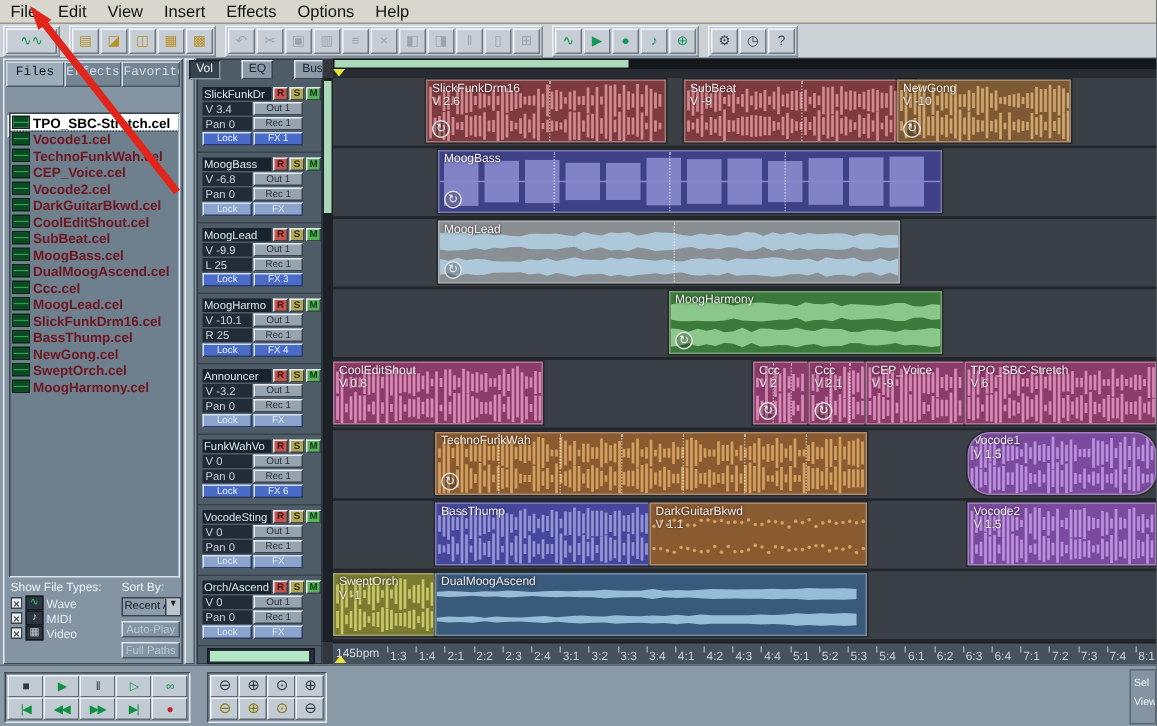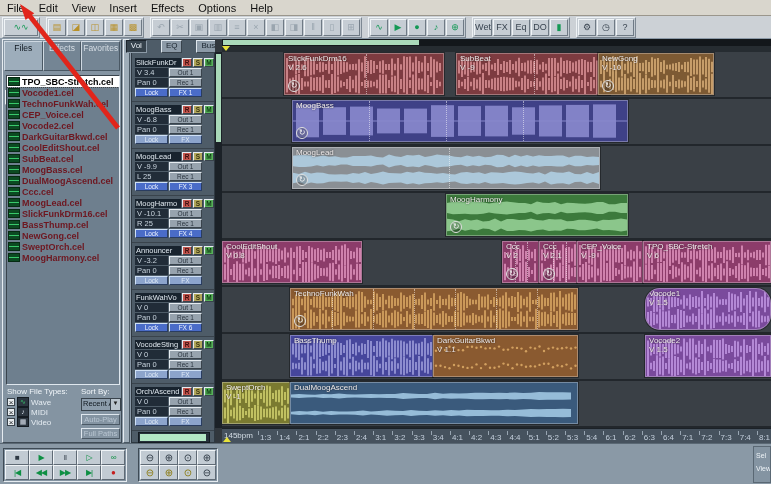--- a/index.html
+++ b/index.html
@@ -14,21 +14,21 @@
   .tgroup{display:flex;gap:1px;background:#c3cad1;border:1px solid;
           border-color:#eef2f5 #7d8893 #7d8893 #eef2f5;padding:1px;}
   .tbtn{width:18px;height:17px;padding:0;font-size:9px;line-height:15px;text-align:center;
         background:#c6cdd4;border:1px solid;border-color:#f0f4f7 #6f7a85 #6f7a85 #f0f4f7;color:#394450;}
   .tbtn.wide{width:34px;}
   .tbtn.dis .tglyph{color:#9aa5af !important;}
   .tglyph{pointer-events:none;font-size:9px;}
   
   #files-panel{position:absolute;left:2px;top:39px;width:120px;height:404px;background:#8494a2;
                border:1px solid;border-color:#e6ecf1 #3e4a55 #3e4a55 #e6ecf1;box-sizing:border-box;}
-  #file-tabs{display:flex;height:30px;margin:1px 1px 16px;}
+  #file-tabs{display:flex;height:17px;margin:1px 1px 16px;font-family:Liberation Mono, monospace;}
   .ftab{flex:1;font-size:8.5px;text-align:center;line-height:12px;background:#748594;color:#d5dde4;
         border:1px solid;border-color:#cfd9e2 #4a5864 #4a5864 #cfd9e2;overflow:hidden;white-space:nowrap;}
   .ftab.act{background:#9dadbb;color:#101820;}
   #file-btns{display:flex;gap:2px;padding:3px 2px 0 2px;}
   .fbtn{width:16px;height:15px;padding:0;font-size:9px;line-height:13px;text-align:center;
         background:#c6cdd4;border:1px solid;border-color:#f0f4f7 #6f7a85 #6f7a85 #f0f4f7;color:#394450;}
   #file-list{position:absolute;left:3px;top:35px;width:112px;height:308px;background:#6e7f8e;
              border:1px solid;border-color:#39434c #dfe7ee #dfe7ee #39434c;overflow:hidden;}
   .fitem{display:flex;align-items:center;height:11px;font-size:9px;font-weight:bold;color:#6e1720;white-space:nowrap;}
   .fitem.sel{background:#ffffff;color:#000;outline:1px dotted #444;}
@@ -161,27 +161,20 @@
         <button class="tbtn dis"><span class="tglyph">⊞</span></button>
       </div>
       <div class="tgroup">
         <button class="tbtn"><span class="tglyph" style="color: rgb(19, 153, 85);">∿</span></button>
         <button class="tbtn"><span class="tglyph" style="color: rgb(19, 153, 85);">▶</span></button>
         <button class="tbtn"><span class="tglyph" style="color: rgb(19, 153, 85);">●</span></button>
         <button class="tbtn"><span class="tglyph" style="color: rgb(19, 153, 85);">♪</span></button>
         <button class="tbtn"><span class="tglyph" style="color: rgb(19, 153, 85);">⊕</span></button>
       </div>
       <div class="tgroup">
-        <button class="tbtn"><span class="tglyph">Wet</span></button>
-        <button class="tbtn"><span class="tglyph">FX</span></button>
-        <button class="tbtn"><span class="tglyph">Eq</span></button>
-        <button class="tbtn"><span class="tglyph">DO</span></button>
-        <button class="tbtn"><span class="tglyph" style="color: rgb(19, 153, 85);">▮</span></button>
-      </div>
-      <div class="tgroup">
         <button class="tbtn"><span class="tglyph">⚙</span></button>
         <button class="tbtn"><span class="tglyph">◷</span></button>
         <button class="tbtn"><span class="tglyph">?</span></button>
       </div>
     </div>
 
   <div id="files-panel">
     <div id="file-tabs">
         <div class="ftab act">Files</div>
         <div class="ftab">Effects</div>

